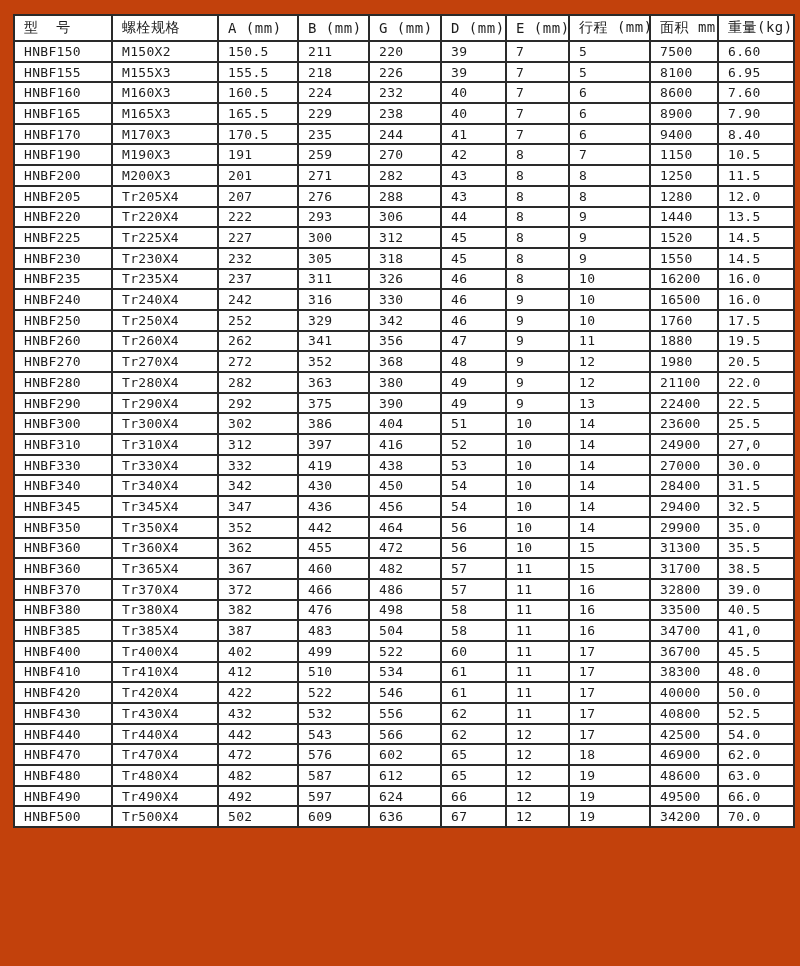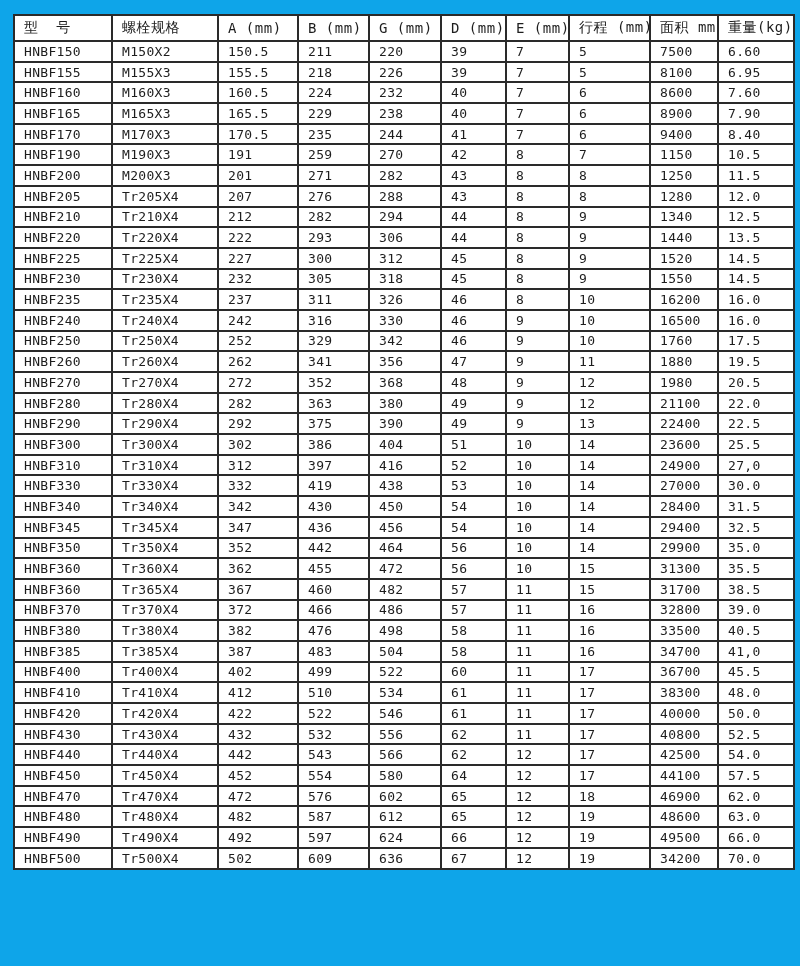--- a/index.html
+++ b/index.html
@@ -4,21 +4,21 @@
 <style>
   html, body {
     margin: 0;
     padding: 0;
     background: #ffffff;
   }
   .page {
     position: relative;
     width: 800px;
     height: 966px;
-    background: #0ea5e9;
+    background: #c2410c;
     font-family: "DejaVu Sans Mono", "DejaVu Sans", sans-serif;
   }
   table.spec-table {
     position: absolute;
     left: 13px;
     top: 14px;
     width: 780px;
     border-collapse: collapse;
     table-layout: fixed;
     background: #ffffff;
@@ -168,32 +168,20 @@
           <td>207</td>
           <td>276</td>
           <td>288</td>
           <td>43</td>
           <td>8</td>
           <td>8</td>
           <td>1280</td>
           <td>12.0</td>
         </tr>
         <tr>
-          <td>HNBF210</td>
-          <td>Tr210X4</td>
-          <td>212</td>
-          <td>282</td>
-          <td>294</td>
-          <td>44</td>
-          <td>8</td>
-          <td>9</td>
-          <td>1340</td>
-          <td>12.5</td>
-        </tr>
-        <tr>
           <td>HNBF220</td>
           <td>Tr220X4</td>
           <td>222</td>
           <td>293</td>
           <td>306</td>
           <td>44</td>
           <td>8</td>
           <td>9</td>
           <td>1440</td>
           <td>13.5</td>
@@ -492,32 +480,20 @@
           <td>442</td>
           <td>543</td>
           <td>566</td>
           <td>62</td>
           <td>12</td>
           <td>17</td>
           <td>42500</td>
           <td>54.0</td>
         </tr>
         <tr>
-          <td>HNBF450</td>
-          <td>Tr450X4</td>
-          <td>452</td>
-          <td>554</td>
-          <td>580</td>
-          <td>64</td>
-          <td>12</td>
-          <td>17</td>
-          <td>44100</td>
-          <td>57.5</td>
-        </tr>
-        <tr>
           <td>HNBF470</td>
           <td>Tr470X4</td>
           <td>472</td>
           <td>576</td>
           <td>602</td>
           <td>65</td>
           <td>12</td>
           <td>18</td>
           <td>46900</td>
           <td>62.0</td>

